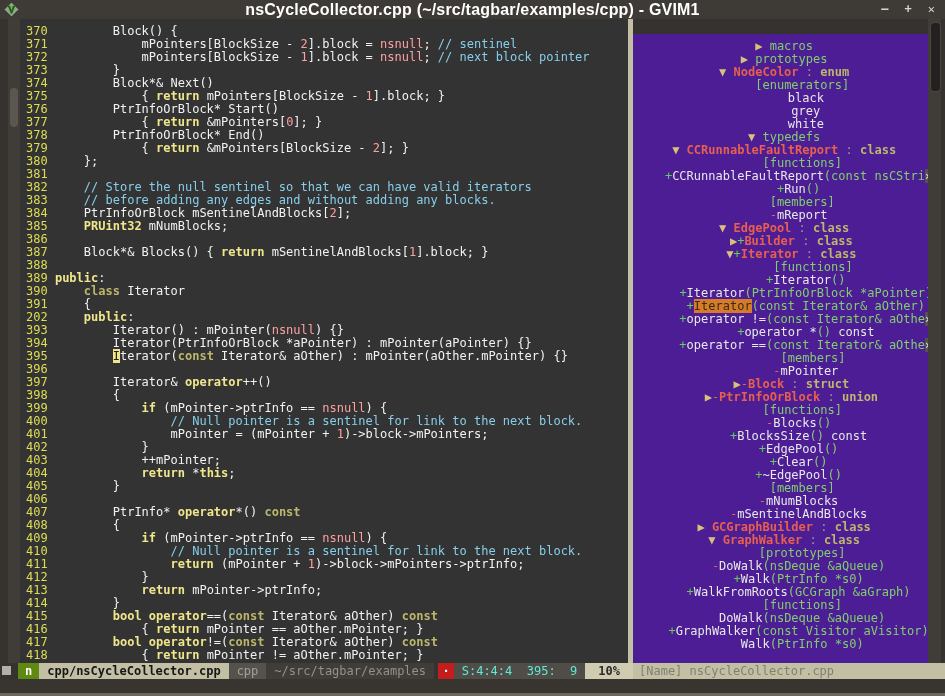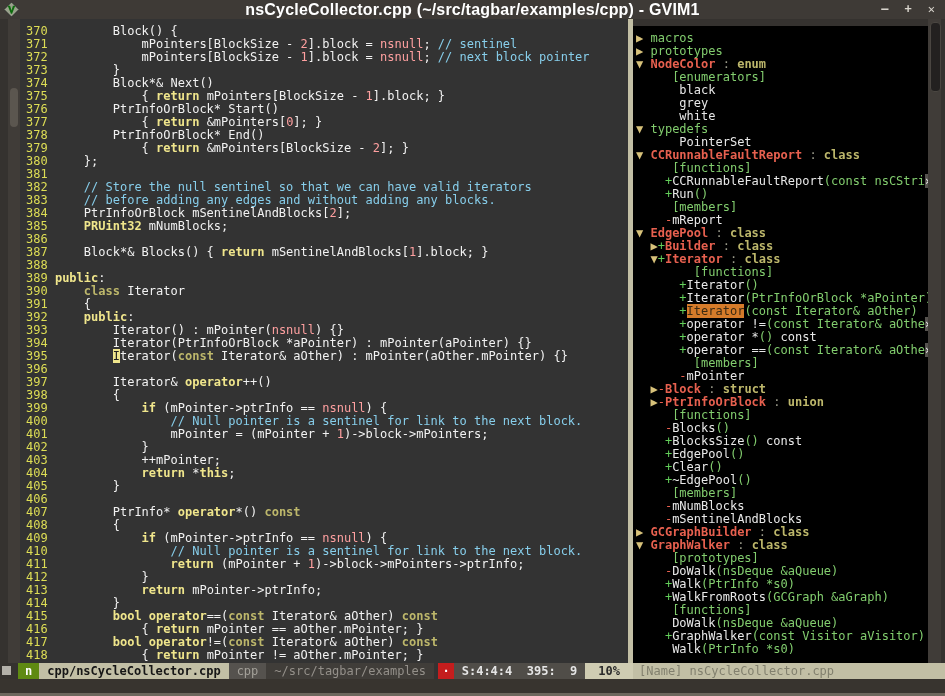--- a/index.html
+++ b/index.html
@@ -26,21 +26,21 @@
   .code-lines{position:absolute;left:6px;top:6px;}
   .code-line{height:13px;line-height:13px;font-size:12px;white-space:pre;}
   .tk-ln{color:#dede55;}
   .tk-n{color:#f2f2f2;}
   .tk-k{color:#f0e68c;font-weight:bold;}
   .tk-t{color:#bdb76b;font-weight:bold;}
   .tk-c{color:#87ceeb;}
   .tk-p{color:#ffa0a0;}
   .tk-cur{background:#f0e68c;color:#1e1e1e;}
   
-  .tagbar{position:absolute;left:633px;top:26px;width:295px;height:644px;background:#000000;overflow:hidden;}
+  .tagbar{position:absolute;left:633px;top:34px;width:295px;height:644px;background:#4c1d95;overflow:hidden;text-align:center;}
   .tagbar-rows{position:absolute;left:3px;top:6px;}
   .tag-row{height:13px;line-height:13px;font-size:12px;white-space:pre;}
   .tk-ar{color:#d8c27a;}
   .tk-kd{color:#82cd6e;}
   .tk-tn{color:#e7604f;font-weight:bold;}
   .tk-ty{color:#bdb76b;font-weight:bold;}
   .tk-pu{color:#9a9a8a;}
   .tk-vp{color:#63cf5a;}
   .tk-vm{color:#e7604f;}
   .tk-pl{color:#e8e8e8;}
@@ -50,21 +50,21 @@
   .statusbar{position:absolute;left:0;top:663px;width:945px;height:16px;display:flex;
              font-size:12px;line-height:16px;background:#333333;}
   .statusbar .seg{white-space:pre;}
   .seg-gap{width:18px;background:#35322f;}
   .seg-mode{background:#5f8a12;color:#ffffff;font-weight:bold;padding:0 7px;}
   .seg-file{background:#c2bfa5;color:#161616;font-weight:bold;padding:0 8px;}
   .seg-ft{background:#55524e;color:#a3a099;padding:0 8px;}
   .seg-wd{background:#403d39;color:#94908a;padding:0 8px;}
   .seg-fill{flex:1;background:#333333;}
   .seg-mod{background:#c41d1d;color:#ffffff;font-weight:bold;padding:0 4px;}
-  .seg-pos{background:#504d48;color:#e5e5e5;font-weight:bold;padding:0 8px;}
+  .seg-pos{background:#504d48;color:#5eead4;font-weight:normal;padding:0 8px;}
   .seg-pct{background:#cfccb2;color:#2b2b2b;font-weight:bold;padding:0 13px;}
   .seg-tag{width:300px;background:#c2bfa5;color:#82806e;padding:0 6px;overflow:hidden;}
   .corner-box{position:absolute;left:2px;top:666px;width:9px;height:9px;background:#b3b0a9;}
   
   .bottom-strip{position:absolute;left:0;top:679px;width:945px;height:17px;background:#38342f;}
   .bottom-edge{position:absolute;left:0;top:693px;width:945px;height:3px;background:#6d675d;}
 </style>
 </head>
 <body>
 
@@ -104,21 +104,21 @@
         <div class="code-line"><span class="tk-ln">382 </span><span class="tk-c">    // Store the null sentinel so that we can have valid iterators</span></div>
         <div class="code-line"><span class="tk-ln">383 </span><span class="tk-c">    // before adding any edges and without adding any blocks.</span></div>
         <div class="code-line"><span class="tk-ln">384 </span><span class="tk-n">    PtrInfoOrBlock mSentinelAndBlocks[</span><span class="tk-p">2</span><span class="tk-n">];</span></div>
         <div class="code-line"><span class="tk-ln">385 </span><span class="tk-n">    </span><span class="tk-k">PRUint32</span><span class="tk-n"> mNumBlocks;</span></div>
         <div class="code-line"><span class="tk-ln">386 </span></div>
         <div class="code-line"><span class="tk-ln">387 </span><span class="tk-n">    Block*&amp; Blocks() { </span><span class="tk-k">return</span><span class="tk-n"> mSentinelAndBlocks[</span><span class="tk-p">1</span><span class="tk-n">].block; }</span></div>
         <div class="code-line"><span class="tk-ln">388 </span></div>
         <div class="code-line"><span class="tk-ln">389 </span><span class="tk-k">public</span><span class="tk-n">:</span></div>
         <div class="code-line"><span class="tk-ln">390 </span><span class="tk-n">    </span><span class="tk-t">class</span><span class="tk-n"> Iterator</span></div>
         <div class="code-line"><span class="tk-ln">391 </span><span class="tk-n">    {</span></div>
-        <div class="code-line"><span class="tk-ln">392 </span><span class="tk-n">    </span><span class="tk-k">public</span><span class="tk-n">:</span></div>
+        <div class="code-line"><span class="tk-ln">202 </span><span class="tk-n">    </span><span class="tk-k">public</span><span class="tk-n">:</span></div>
         <div class="code-line"><span class="tk-ln">393 </span><span class="tk-n">        Iterator() : mPointer(</span><span class="tk-p">nsnull</span><span class="tk-n">) {}</span></div>
         <div class="code-line"><span class="tk-ln">394 </span><span class="tk-n">        Iterator(PtrInfoOrBlock *aPointer) : mPointer(aPointer) {}</span></div>
         <div class="code-line"><span class="tk-ln">395 </span><span class="tk-n">        </span><span class="tk-cur">I</span><span class="tk-n">terator(</span><span class="tk-t">const</span><span class="tk-n"> Iterator&amp; aOther) : mPointer(aOther.mPointer) {}</span></div>
         <div class="code-line"><span class="tk-ln">396 </span></div>
         <div class="code-line"><span class="tk-ln">397 </span><span class="tk-n">        Iterator&amp; </span><span class="tk-k">operator</span><span class="tk-n">++()</span></div>
         <div class="code-line"><span class="tk-ln">398 </span><span class="tk-n">        {</span></div>
         <div class="code-line"><span class="tk-ln">399 </span><span class="tk-n">            </span><span class="tk-k">if</span><span class="tk-n"> (mPointer-&gt;ptrInfo == </span><span class="tk-p">nsnull</span><span class="tk-n">) {</span></div>
         <div class="code-line"><span class="tk-ln">400 </span><span class="tk-c">                // Null pointer is a sentinel for link to the next block.</span></div>
         <div class="code-line"><span class="tk-ln">401 </span><span class="tk-n">                mPointer = (mPointer + </span><span class="tk-p">1</span><span class="tk-n">)-&gt;block-&gt;mPointers;</span></div>
         <div class="code-line"><span class="tk-ln">402 </span><span class="tk-n">            }</span></div>
@@ -146,21 +146,20 @@
   <div class="tagbar">
     <div class="tagbar-rows">
         <div class="tag-row"><span class="tk-ar">▶ </span><span class="tk-kd">macros</span></div>
         <div class="tag-row"><span class="tk-ar">▶ </span><span class="tk-kd">prototypes</span></div>
         <div class="tag-row"><span class="tk-ar">▼ </span><span class="tk-tn">NodeColor</span><span class="tk-pu"> : </span><span class="tk-ty">enum</span></div>
         <div class="tag-row"><span class="tk-pl">     </span><span class="tk-kd">[enumerators]</span></div>
         <div class="tag-row"><span class="tk-pl">      black</span></div>
         <div class="tag-row"><span class="tk-pl">      grey</span></div>
         <div class="tag-row"><span class="tk-pl">      white</span></div>
         <div class="tag-row"><span class="tk-ar">▼ </span><span class="tk-kd">typedefs</span></div>
-        <div class="tag-row"><span class="tk-pl">      PointerSet</span></div>
         <div class="tag-row"><span class="tk-ar">▼ </span><span class="tk-tn">CCRunnableFaultReport</span><span class="tk-pu"> : </span><span class="tk-ty">class</span></div>
         <div class="tag-row"><span class="tk-pl">     </span><span class="tk-kd">[functions]</span></div>
         <div class="tag-row"><span class="tk-pl">    </span><span class="tk-vp">+</span><span class="tk-pl">CCRunnableFaultReport</span><span class="tk-kd">(const nsCStri</span><span class="tk-tr">»</span></div>
         <div class="tag-row"><span class="tk-pl">    </span><span class="tk-vp">+</span><span class="tk-pl">Run</span><span class="tk-kd">()</span></div>
         <div class="tag-row"><span class="tk-pl">     </span><span class="tk-kd">[members]</span></div>
         <div class="tag-row"><span class="tk-pl">    </span><span class="tk-vm">-</span><span class="tk-pl">mReport</span></div>
         <div class="tag-row"><span class="tk-ar">▼ </span><span class="tk-tn">EdgePool</span><span class="tk-pu"> : </span><span class="tk-ty">class</span></div>
         <div class="tag-row"><span class="tk-pl">  </span><span class="tk-ar">▶</span><span class="tk-vp">+</span><span class="tk-tn">Builder</span><span class="tk-pu"> : </span><span class="tk-ty">class</span></div>
         <div class="tag-row"><span class="tk-pl">  </span><span class="tk-ar">▼</span><span class="tk-vp">+</span><span class="tk-tn">Iterator</span><span class="tk-pu"> : </span><span class="tk-ty">class</span></div>
         <div class="tag-row"><span class="tk-pl">        </span><span class="tk-kd">[functions]</span></div>

